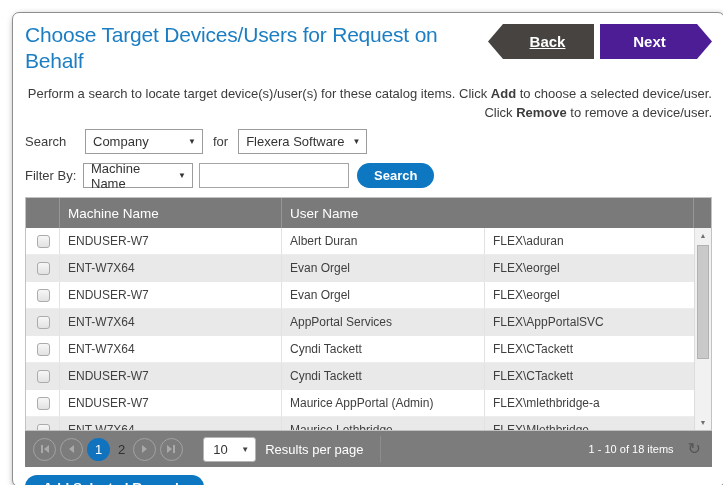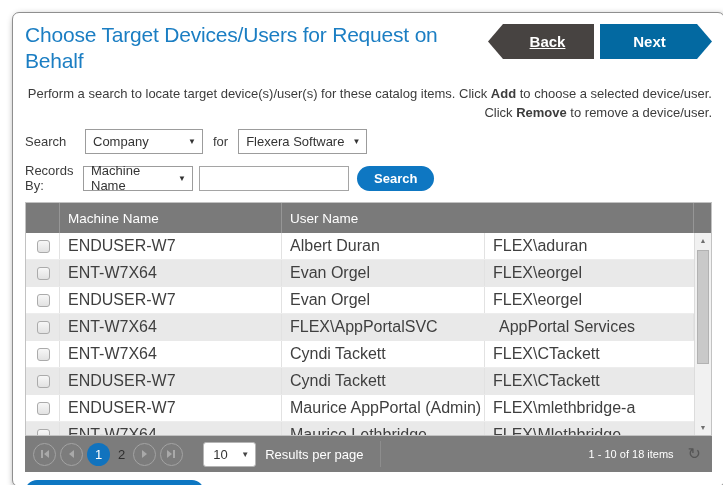--- a/index.html
+++ b/index.html
@@ -11,21 +11,21 @@
   }
   
   .hdr { display: flex; justify-content: space-between; padding: 9px 12px 0 12px; }
   .title { color: #1b7ec3; font-size: 21px; font-weight: 400; line-height: 26px; max-width: 465px; letter-spacing: -0.2px; }
   .hdr-buttons { display: flex; gap: 6px; margin-top: 2px; }
   .btn-back, .btn-next {
     height: 35px; line-height: 35px; color: #fff; font-size: 15px; font-weight: 700;
     text-align: center; cursor: pointer; user-select: none;
   }
   .btn-back { width: 106px; background: #474341; clip-path: polygon(15px 0, 100% 0, 100% 100%, 15px 100%, 0 50%); padding-left: 13px; text-decoration: underline; }
-  .btn-next { width: 112px; background: #0369a1; clip-path: polygon(0 0, calc(100% - 15px) 0, 100% 50%, calc(100% - 15px) 100%, 0 100%); padding-right: 13px; }
+  .btn-next { width: 112px; background: #4c1d95; clip-path: polygon(0 0, calc(100% - 15px) 0, 100% 50%, calc(100% - 15px) 100%, 0 100%); padding-right: 13px; }
   
   .instructions { margin: 10px 12px 0 12px; font-size: 13px; line-height: 19px; color: #3c3c3c; text-align: right; }
   .instructions b { font-weight: 700; }
   
   .crow { display: flex; align-items: center; margin: 7px 12px 0 12px; font-size: 13px; color: #3c3c3c; }
   .crow.filter { margin-top: 9px; }
   .lbl-search { width: 60px; }
   .lbl-filter { width: 58px; }
   .lbl-for { margin: 0 10px; }
   .sel {
@@ -46,21 +46,21 @@
   .table { margin: 9px 12px 0 12px; border: 1px solid #c2c2c2; }
   .thead { display: flex; height: 30px; background: #7a7a7a; color: #fff; font-size: 13.5px; align-items: center; }
   .thead .cell { border-right: 1px solid #969696; height: 100%; display: flex; align-items: center; padding-left: 8px; }
   .thead .cell:last-child { border-right: none; }
   .c0 { width: 34px; flex: none; }
   .c1 { width: 222px; flex: none; }
   .c2 { width: 203px; flex: none; }
   .c3 { flex: 1; }
   .c4 { width: 17px; flex: none; }
   .tbody { position: relative; height: 202px; overflow: hidden; padding-right: 17px; }
-  .tr { display: flex; height: 27px; align-items: center; font-size: 16px; color: #3f3f3f; background: #fff; border-bottom: 1px solid #ededed; }
+  .tr { display: flex; height: 27px; align-items: center; font-size: 12px; color: #3f3f3f; background: #fff; border-bottom: 1px solid #ededed; }
   .tr:nth-child(even) { background: #e9e9e9; border-bottom: 1px solid #e9e9e9; }
   .tr .cell { height: 100%; display: flex; align-items: center; padding-left: 8px; border-right: 1px solid #e2e2e2; overflow: hidden; white-space: nowrap; }
   .tr .cell.c3 { border-right: none; }
   .cb { display: inline-block; width: 13px; height: 13px; margin-left: 2px; border: 1px solid #ababab; border-radius: 3px; background: linear-gradient(#f7f7f7, #e2e2e2); cursor: pointer; }
   .tr .cell.c0 { justify-content: center; padding-left: 0; }
   
   .vscroll { position: absolute; top: 0; right: 0; width: 17px; height: 100%; background: #f1f1f1; border-left: 1px solid #dcdcdc; }
   .vs-up, .vs-down { position: absolute; left: 0; width: 100%; text-align: center; font-size: 7px; color: #6f6f6f; cursor: pointer; }
   .vs-up { top: 4px; } .vs-down { bottom: 4px; }
   .vs-thumb { position: absolute; top: 17px; left: 2px; width: 12px; height: 114px; background: #c9c9c9; border: 1px solid #b2b2b2; cursor: pointer; }
@@ -105,21 +105,21 @@
       <span class="arr">▼</span>
     </div>
     <span class="lbl-for">for</span>
     <div class="sel w-target">
       <span>Flexera Software</span>
       <span class="arr">▼</span>
     </div>
   </div>
 
   <div class="crow filter">
-    <span class="lbl-filter">Records By:</span>
+    <span class="lbl-filter">Filter By:</span>
     <div class="sel w-field">
       <span>Machine Name</span>
       <span class="arr">▼</span>
     </div>
     <input class="filter-input" type="text" value="" style="">
     <button class="pill">Search</button>
   </div>
 
   <div class="table">
     <div class="thead">
@@ -151,22 +151,22 @@
           </div>
         <div class="cell c1">ENDUSER-W7</div>
         <div class="cell c2">Evan Orgel</div>
         <div class="cell c3">FLEX\eorgel</div>
       </div>
       <div class="tr">
         <div class="cell c0">
             <span class="cb"></span>
           </div>
         <div class="cell c1">ENT-W7X64</div>
+        <div class="cell c2">AppPortal Services</div>
         <div class="cell c3">FLEX\AppPortalSVC</div>
-        <div class="cell c2">AppPortal Services</div>
       </div>
       <div class="tr">
         <div class="cell c0">
             <span class="cb"></span>
           </div>
         <div class="cell c1">ENT-W7X64</div>
         <div class="cell c2">Cyndi Tackett</div>
         <div class="cell c3">FLEX\CTackett</div>
       </div>
       <div class="tr">

